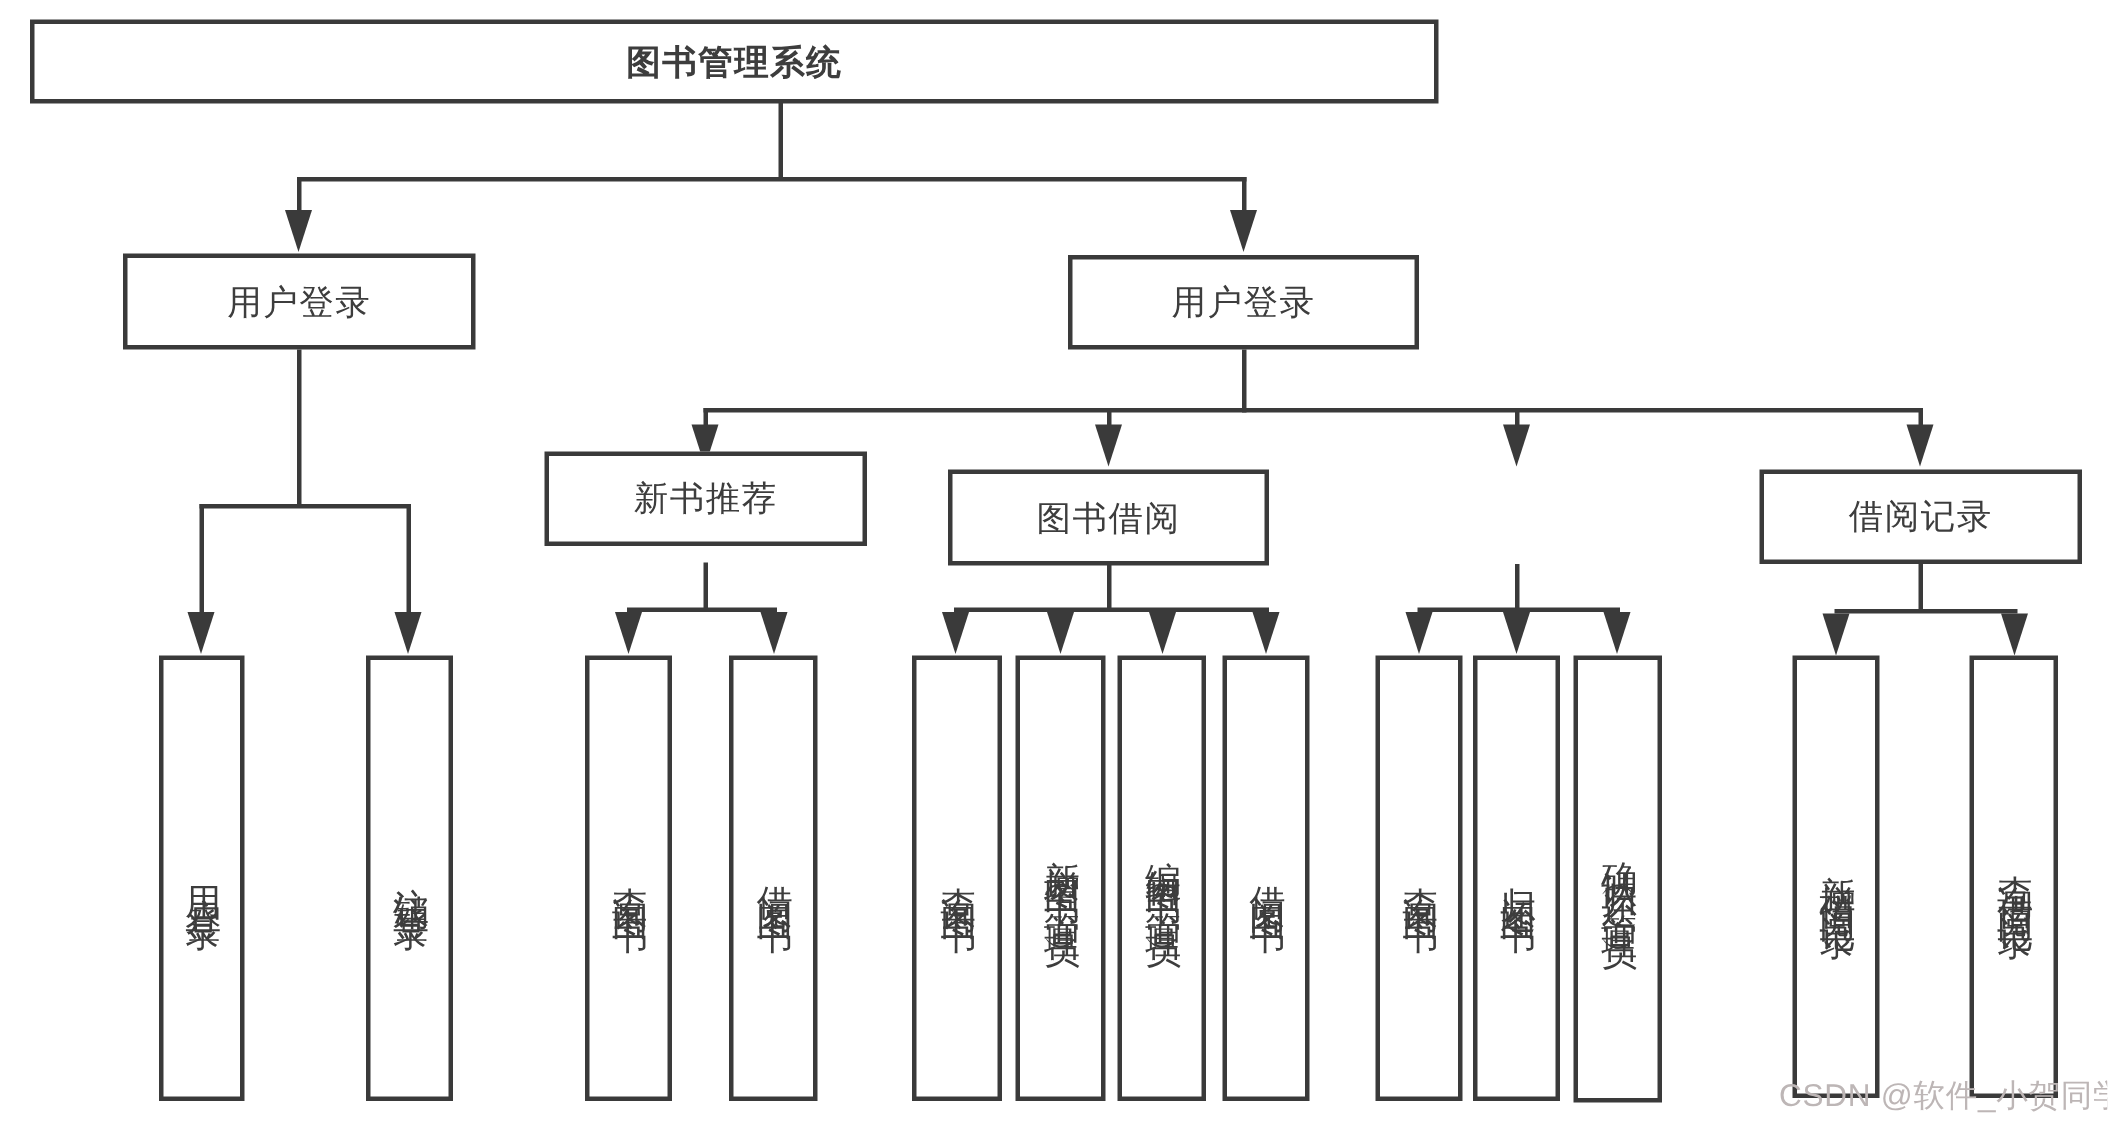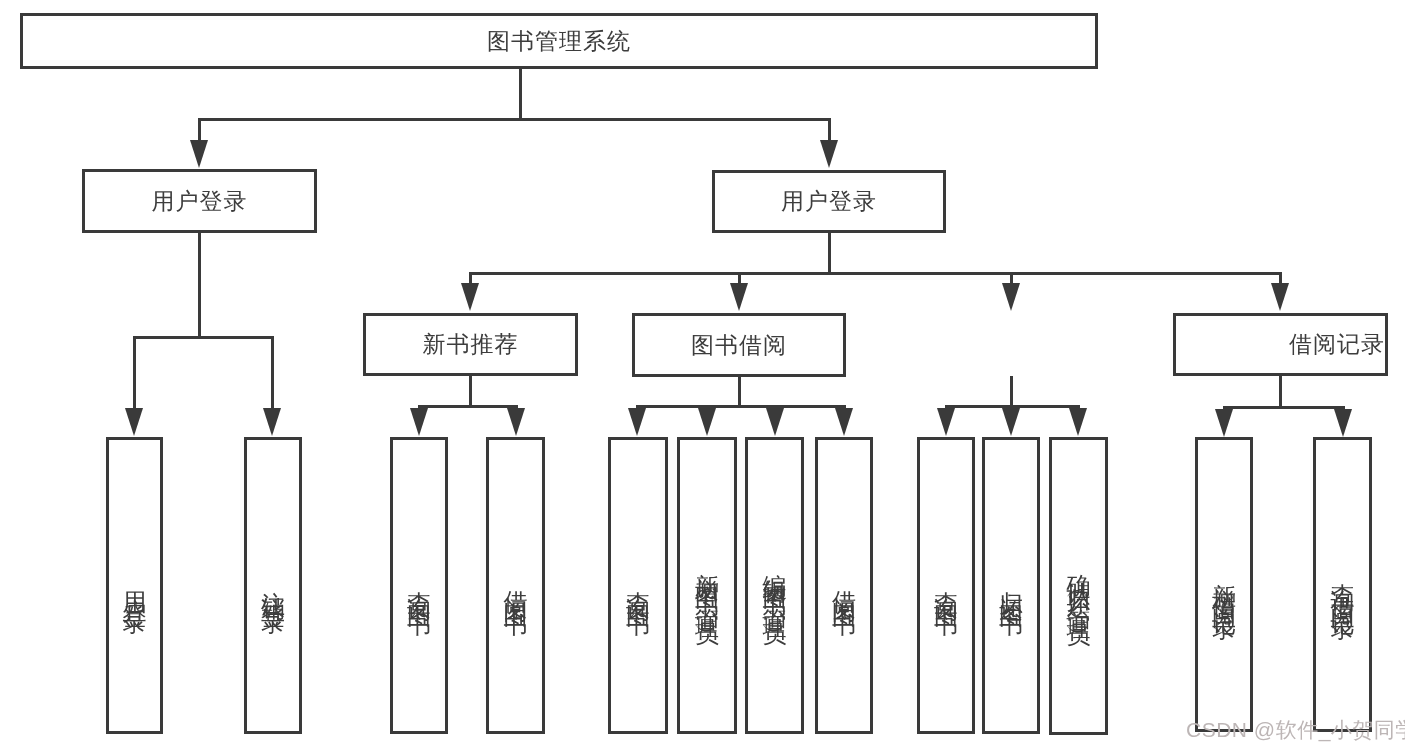--- a/index.html
+++ b/index.html
@@ -30,21 +30,21 @@
   .watermark{
     position:absolute;left:1186px;top:716px;
     color:#bdb6b6;font-size:21px;letter-spacing:0.5px;white-space:nowrap;
   }
 </style>
 </head>
 <body>
 
 <div class="stage">
 
-  <div class="box" style="left:20px;top:13px;width:1078px;height:56px;">
+  <div class="box" style="left:20px;top:13px;width:939px;height:56px;font-weight:bold;">
     <span>图书管理系统</span>
   </div>
 
   <div class="vline" style="left:519px;top:68px;height:52px;"></div>
   <div class="hline" style="left:198px;top:118px;width:633px;"></div>
   <div class="vline" style="left:198px;top:118px;height:25px;"></div>
   <div class="arrow" style="left:190px;top:140px;"></div>
   <div class="vline" style="left:828px;top:118px;height:25px;"></div>
   <div class="arrow" style="left:820px;top:140px;"></div>
 
@@ -66,27 +66,27 @@
   <div class="hline" style="left:469px;top:272px;width:813px;"></div>
   <div class="vline" style="left:469px;top:272px;height:13px;"></div>
   <div class="arrow" style="left:461px;top:283px;"></div>
   <div class="vline" style="left:738px;top:272px;height:13px;"></div>
   <div class="arrow" style="left:730px;top:283px;"></div>
   <div class="vline" style="left:1010px;top:272px;height:13px;"></div>
   <div class="arrow" style="left:1002px;top:283px;"></div>
   <div class="vline" style="left:1279px;top:272px;height:13px;"></div>
   <div class="arrow" style="left:1271px;top:283px;"></div>
 
-  <div class="box" style="left:363px;top:313px;width:215px;height:63px;">
+  <div class="box" style="left:363px;top:301px;width:215px;height:63px;">
     <span>新书推荐</span>
   </div>
   <div class="box" style="left:632px;top:313px;width:214px;height:64px;">
     <span>图书借阅</span>
   </div>
-  <div class="box" style="left:1173px;top:313px;width:215px;height:63px;justify-content:flex-end;">
+  <div class="box" style="left:1173px;top:313px;width:215px;height:63px;">
     <span>借阅记录</span>
   </div>
 
   <div class="vline" style="left:469px;top:375px;height:32px;"></div>
   <div class="hline" style="left:418px;top:405px;width:100px;"></div>
   <div class="arrow" style="left:410px;top:408px;"></div>
   <div class="arrow" style="left:507px;top:408px;"></div>
 
   <div class="vline" style="left:738px;top:376px;height:31px;"></div>
   <div class="hline" style="left:636px;top:405px;width:210px;"></div>

